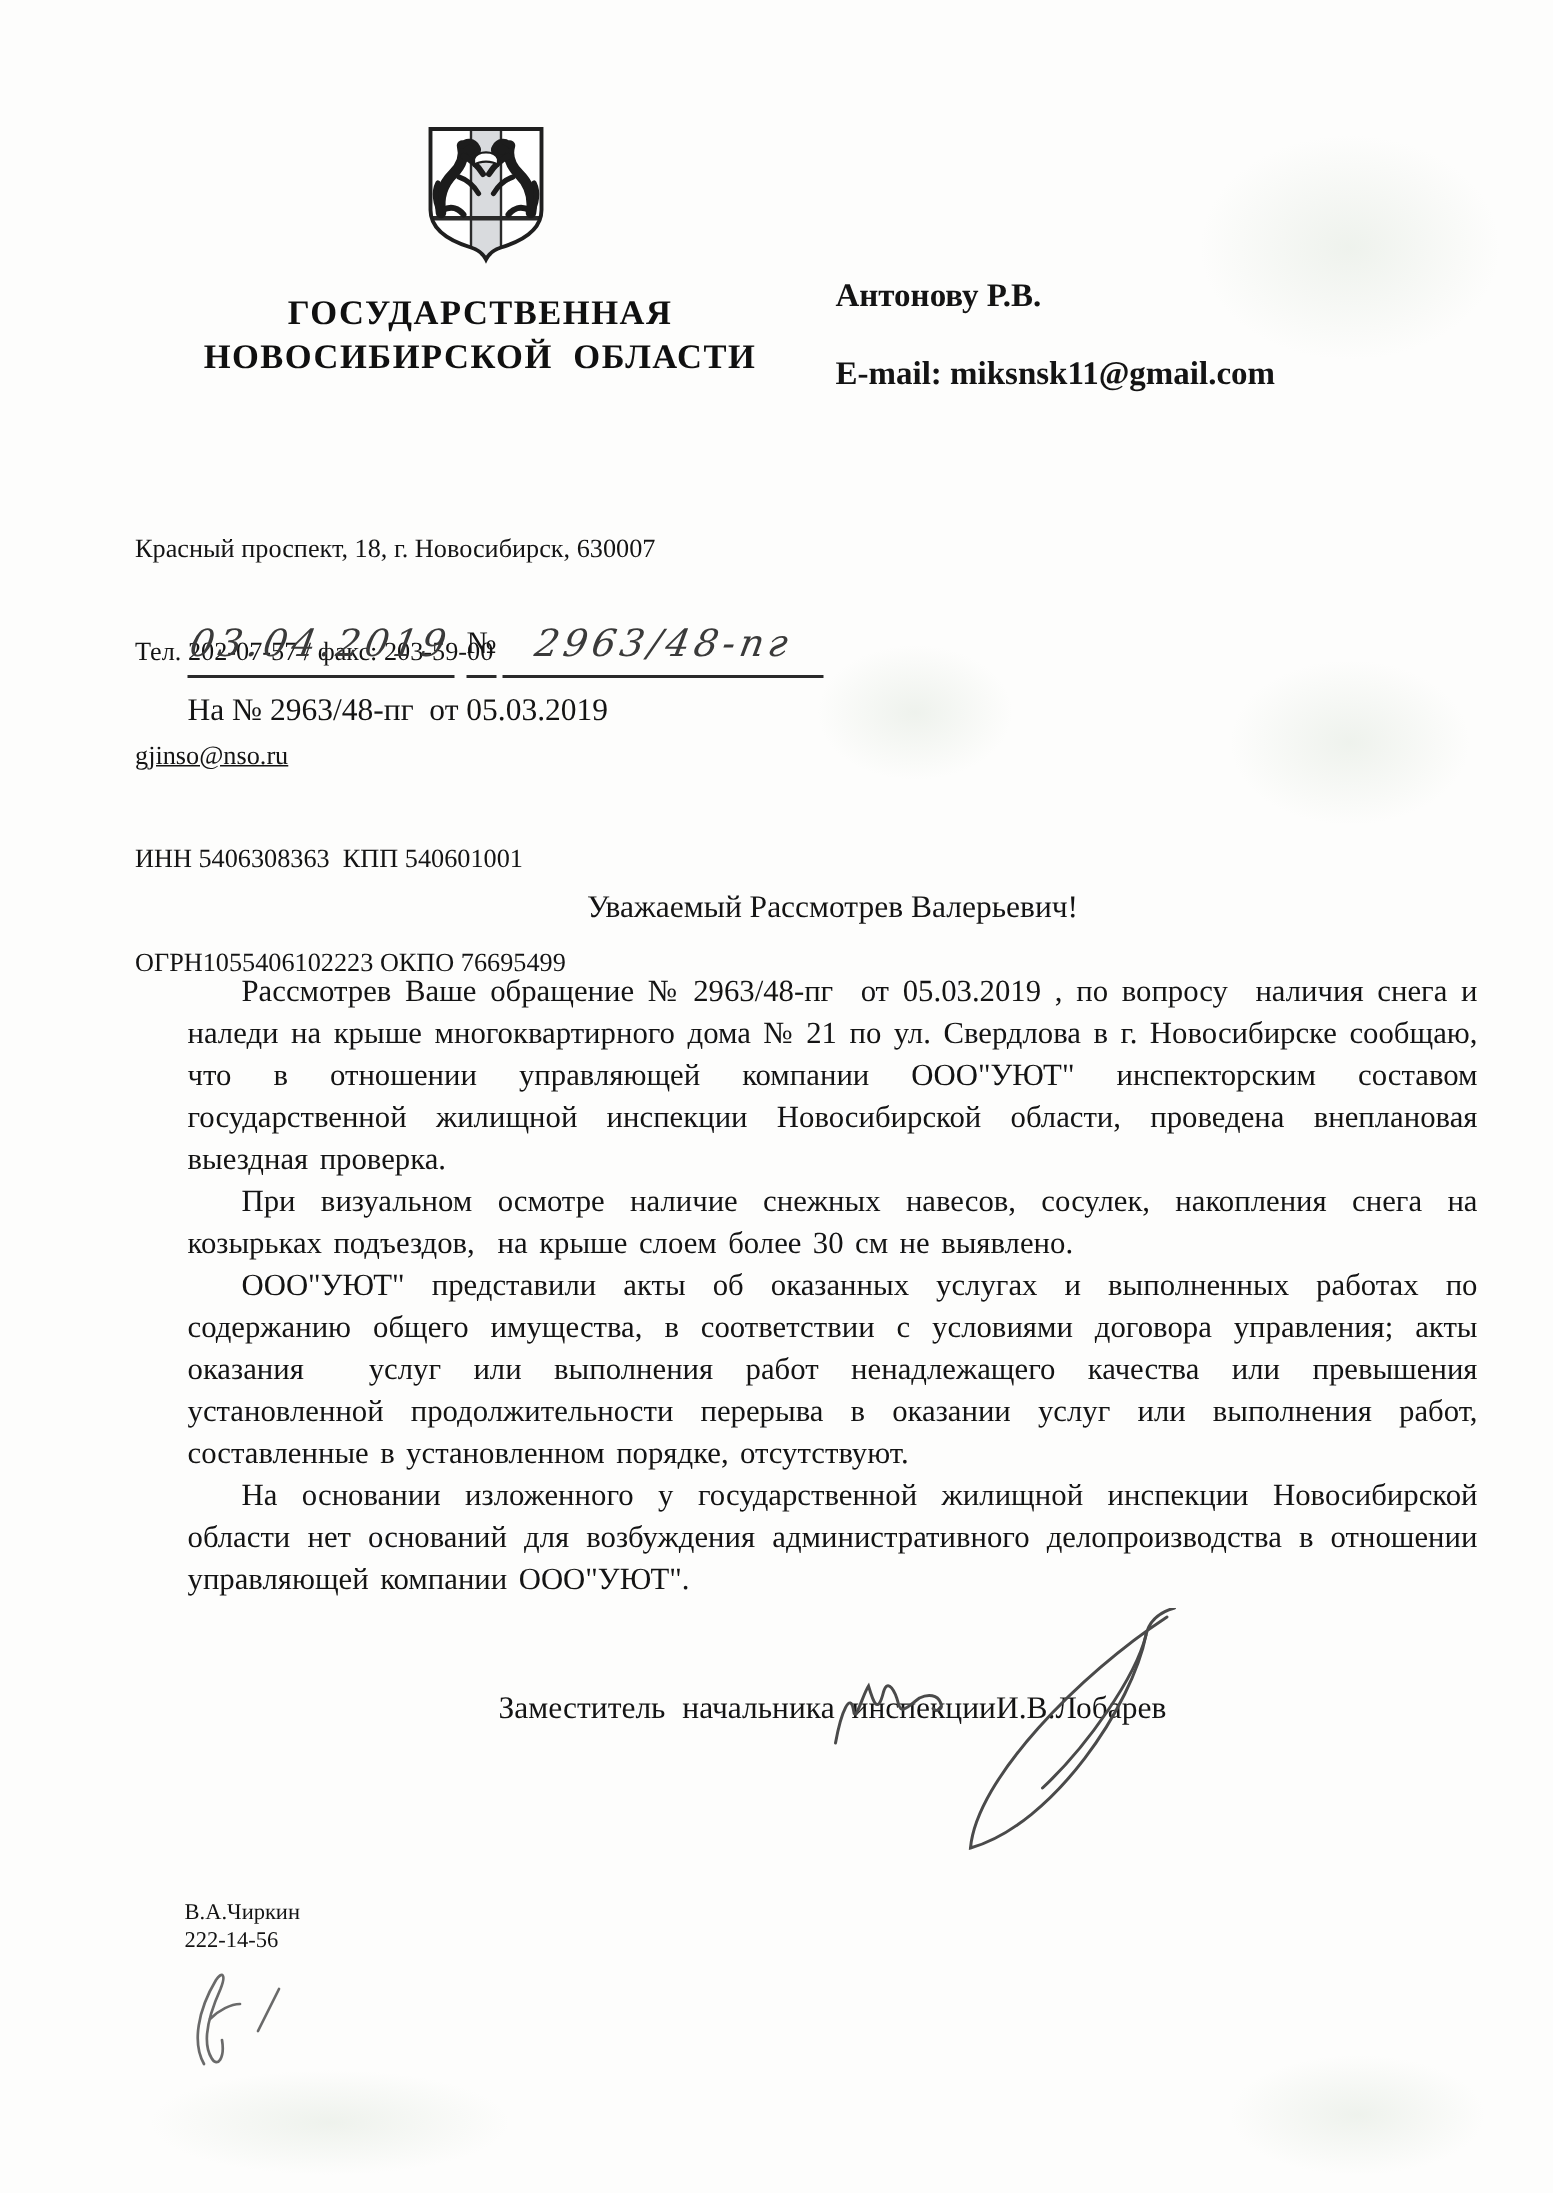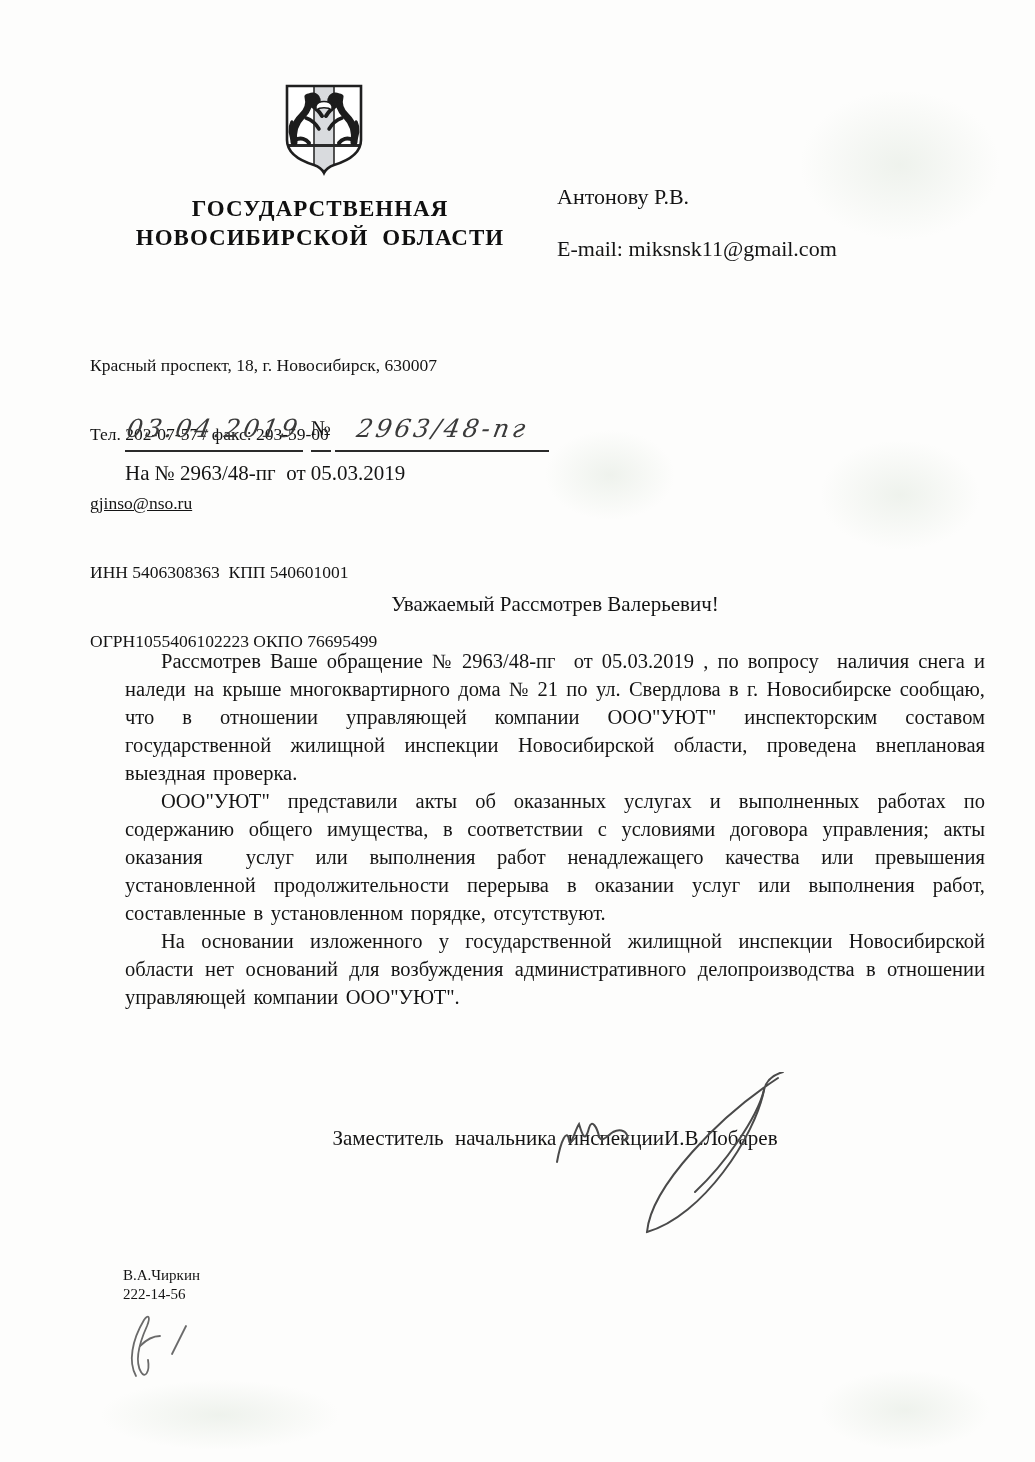--- a/index.html
+++ b/index.html
@@ -9,21 +9,21 @@
     font-family:"Liberation Serif", serif; color:#141414;padding-left:48px;
   }
   
   .emblem { position:absolute; left:284px; top:84px; width:80px; height:92px; }
   .org-name {
     position:absolute; left:90px; top:194px; width:460px;
     text-align:center; font-weight:bold; font-size:23px; line-height:29px;
     letter-spacing:1px; word-spacing:7px; color:#101010;
   }
   .recipient { position:absolute; left:557px; top:184px; width:430px; font-size:22px; }
-  .recipient .line { margin-bottom:26px; }
+  .recipient .line { margin-bottom:26px;font-weight:bold; }
   .address-block {
     position:absolute; left:90px; top:308px; width:460px;
     text-align:left; font-size:17.5px; line-height:23px; white-space:pre-wrap;
   }
   .address-block .u { text-decoration:underline; }
   
   .ref-line { position:absolute; left:125px; top:414px; width:460px; height:40px; font-size:20px; }
   .hand {
     font-family:"DejaVu Serif", serif; font-style:italic; color:#3a3a3a;
     letter-spacing:3px; display:inline-block; transform:skewX(-10deg);
@@ -125,20 +125,21 @@
   <div class="ref-line">
     <span class="ref-seg date"><span class="hand">03.04.2019</span></span><span class="num-sign">№</span><span class="ref-seg num"><span class="hand">2963/48-пг</span></span>
   </div>
 
   <div class="in-reply">На № 2963/48-пг  от 05.03.2019</div>
 
 
   <div class="body-block">
     <div class="salutation">Уважаемый Рассмотрев Валерьевич!</div>
     <p>Рассмотрев Ваше обращение № 2963/48-пг  от 05.03.2019 , по вопросу  наличия снега и наледи на крыше многоквартирного дома № 21 по ул. Свердлова в г. Новосибирске сообщаю, что в отношении управляющей компании ООО"УЮТ" инспекторским составом государственной жилищной инспекции Новосибирской области, проведена внеплановая выездная проверка.</p>
+    <p>При визуальном осмотре наличие снежных навесов, сосулек, накопления снега на козырьках подъездов,  на крыше слоем более 30 см не выявлено.</p>
     <p>ООО"УЮТ" представили акты об оказанных услугах и выполненных работах по содержанию общего имущества, в соответствии с условиями договора управления; акты оказания  услуг или выполнения работ ненадлежащего качества или превышения установленной продолжительности перерыва в оказании услуг или выполнения работ, составленные в установленном порядке, отсутствуют.</p>
     <p>На основании изложенного у государственной жилищной инспекции Новосибирской области нет оснований для возбуждения административного делопроизводства в отношении управляющей компании ООО"УЮТ".</p>
   </div>
 
   <div class="sign-row">
     <span class="sign-position">Заместитель начальника инспекции</span>
     <span class="sign-name">И.В.Лобарев</span>
   </div>
 
   <div class="signature-svg">

